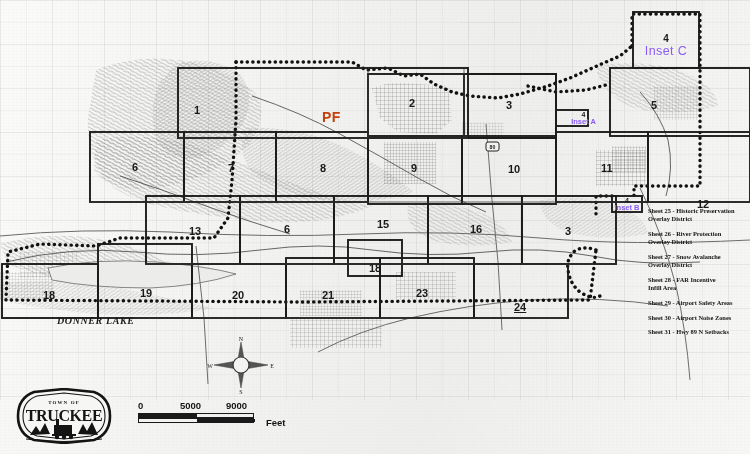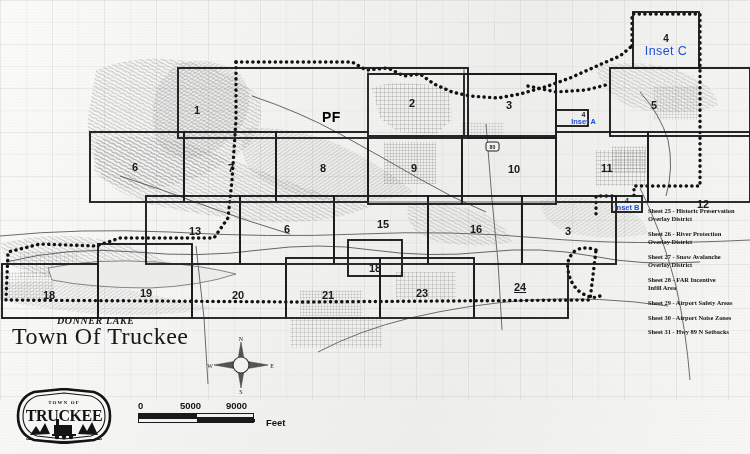--- a/index.html
+++ b/index.html
@@ -55,31 +55,31 @@
   .inset-label .inum {
     display: block;
     font-size: 7px;
     font-weight: 700;
     color: #1a1a1a;
   }
   .inset-label .iname {
     display: block;
     font-size: 7.5px;
     font-weight: 700;
-    color: #1d4ed8;
+    color: #8b5cf6;
   }
   .inset-c-label .inum { font-size: 10px; }
   .inset-c-label .iname { font-size: 12.5px; font-weight: 400; letter-spacing: .4px;}
 
   #pf-label {
     position: absolute;
     left: 322px; top: 109px;
     font-size: 14px;
     font-weight: 700;
-    color: #000000;
+    color: #c2410c;
     letter-spacing: .5px;
   }
   #donner-lake-label {
     position: absolute;
     left: 57px; top: 285px;
     font-family: "Liberation Serif", serif;
     font-style: italic;
     font-weight: 700;
     font-size: 10px;
     letter-spacing: .6px;
@@ -314,39 +314,38 @@
       <div class="cellnum" style="left: 284px; top: 224px;">6</div>
       <div class="cellnum" style="left: 377px; top: 219px;">15</div>
       <div class="cellnum" style="left: 470px; top: 224px;">16</div>
       <div class="cellnum" style="left: 565px; top: 226px;">3</div>
       <div class="cellnum" style="left: 43px; top: 290px;">18</div>
       <div class="cellnum" style="left: 140px; top: 288px;">19</div>
       <div class="cellnum" style="left: 232px; top: 290px;">20</div>
       <div class="cellnum" style="left: 322px; top: 290px; text-align: center;">21</div>
       <div class="cellnum" style="left: 369px; top: 263px;">18</div>
       <div class="cellnum" style="left: 416px; top: 288px;">23</div>
-      <div class="cellnum" style="left: 514px; top: 282px; text-decoration: underline;">24</div>
+      <div class="cellnum" style="left: 514px; top: 302px; text-decoration: underline;">24</div>
     </div>
   <div id="inset-labels">
       <div class="inset-label" style="left: 556px; top: 111px; width: 55px;">
         <span class="inum">4</span>
         <span class="iname">Inset A</span>
       </div>
       <div class="inset-label" style="left: 612px; top: 197px; width: 30px;">
         <span class="inum">4</span>
         <span class="iname">Inset B</span>
       </div>
       <div class="inset-label inset-c-label" style="left: 633px; top: 34px; width: 66px;">
         <span class="inum">4</span>
         <span class="iname">Inset C</span>
       </div>
     </div>
 
   <div id="title-block">
-    <div id="title-line1">Town Of Truckee</div>
   </div>
 
   <svg id="logo-badge" viewBox="0 0 96 56">
     <path d="M48 1 L78 4 Q94 10 94 28 Q94 46 78 52 L48 55 L18 52 Q2 46 2 28 Q2 10 18 4 Z" fill="#f6f6f4" stroke="#141414" stroke-width="2.6"></path>
     <path d="M48 5 L75 8 Q89 13 89 28 Q89 43 75 48 L48 51 L21 48 Q7 43 7 28 Q7 13 21 8 Z" fill="none" stroke="#141414" stroke-width="1.1"></path>
     <text x="48" y="16" text-anchor="middle" font-family="Liberation Serif, serif" font-size="5" font-weight="700" letter-spacing="1.1" fill="#141414">TOWN OF</text>
     <text x="48" y="33" text-anchor="middle" font-family="Liberation Serif, serif" font-size="16" font-weight="700" letter-spacing="-.4" fill="#141414">TRUCKEE</text>
 
     <g fill="#141414">
       <path d="M14 47 L20 38 L24 44 L29 35 L34 46 Z"></path>

